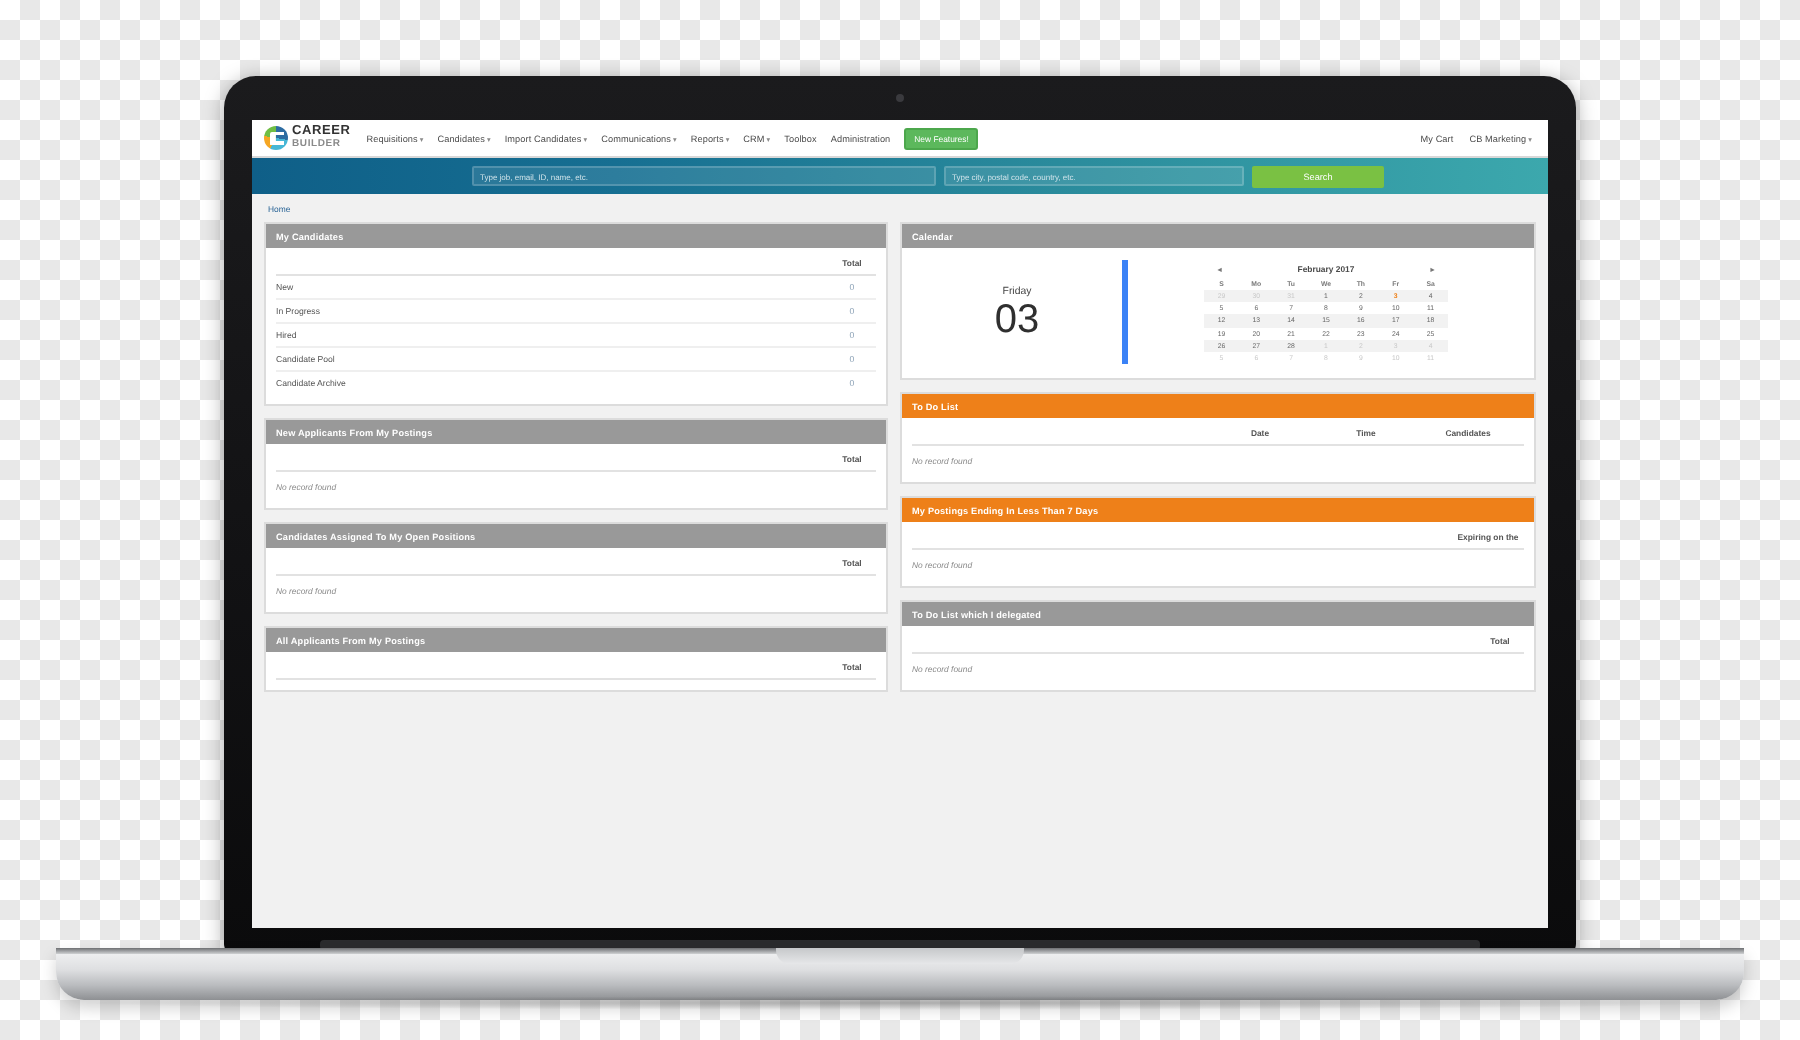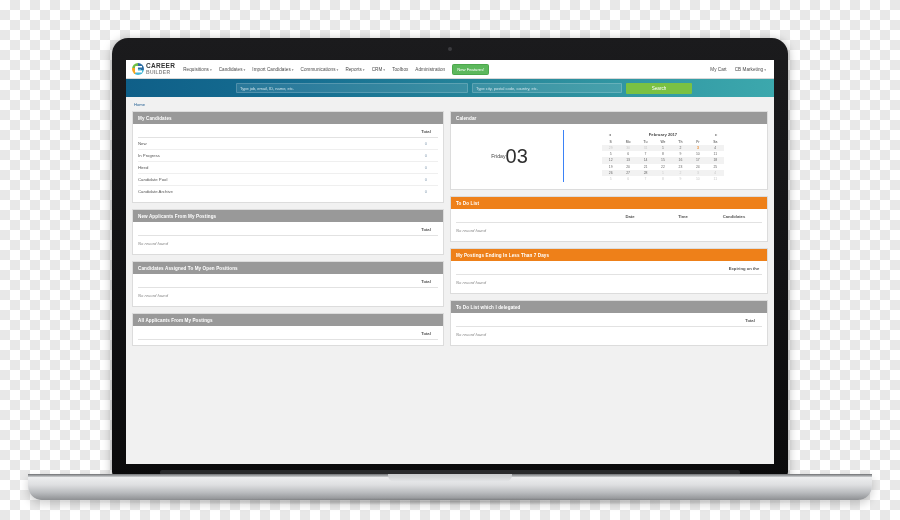--- a/index.html
+++ b/index.html
@@ -280,23 +280,23 @@
     font-size: 4.2px;
     color: #8a8a8a;
     font-style: italic;
     padding: 5px 0 3px;
   }
 
   
   .cal-body { display: flex; align-items: stretch; padding: 6px 5px 7px; }
   .cal-left {
     flex: 0 0 108px;
-    display: flex; 
+    display: flex; flex-direction: column;
     align-items: center; justify-content: center;
-    border-right: 1px solid #3b82f6;
+    border-right: 3px solid #3b82f6;
   }
   .cal-weekday { font-size: 5.2px; color: #444; margin-bottom: 1px; }
   .cal-daynum { font-size: 20px; color: #2f2f2f; line-height: 1; font-weight: normal; }
   .cal-right { flex: 1 1 auto; display: flex; justify-content: center; align-items: flex-start; padding-top: 2px; }
   .mini { width: 122px; }
   .mini-head {
     display: flex; align-items: center; justify-content: space-between;
     font-size: 4.2px; font-weight: bold; color: #4a4a4a;
     padding: 0 6px 2px;
   }

